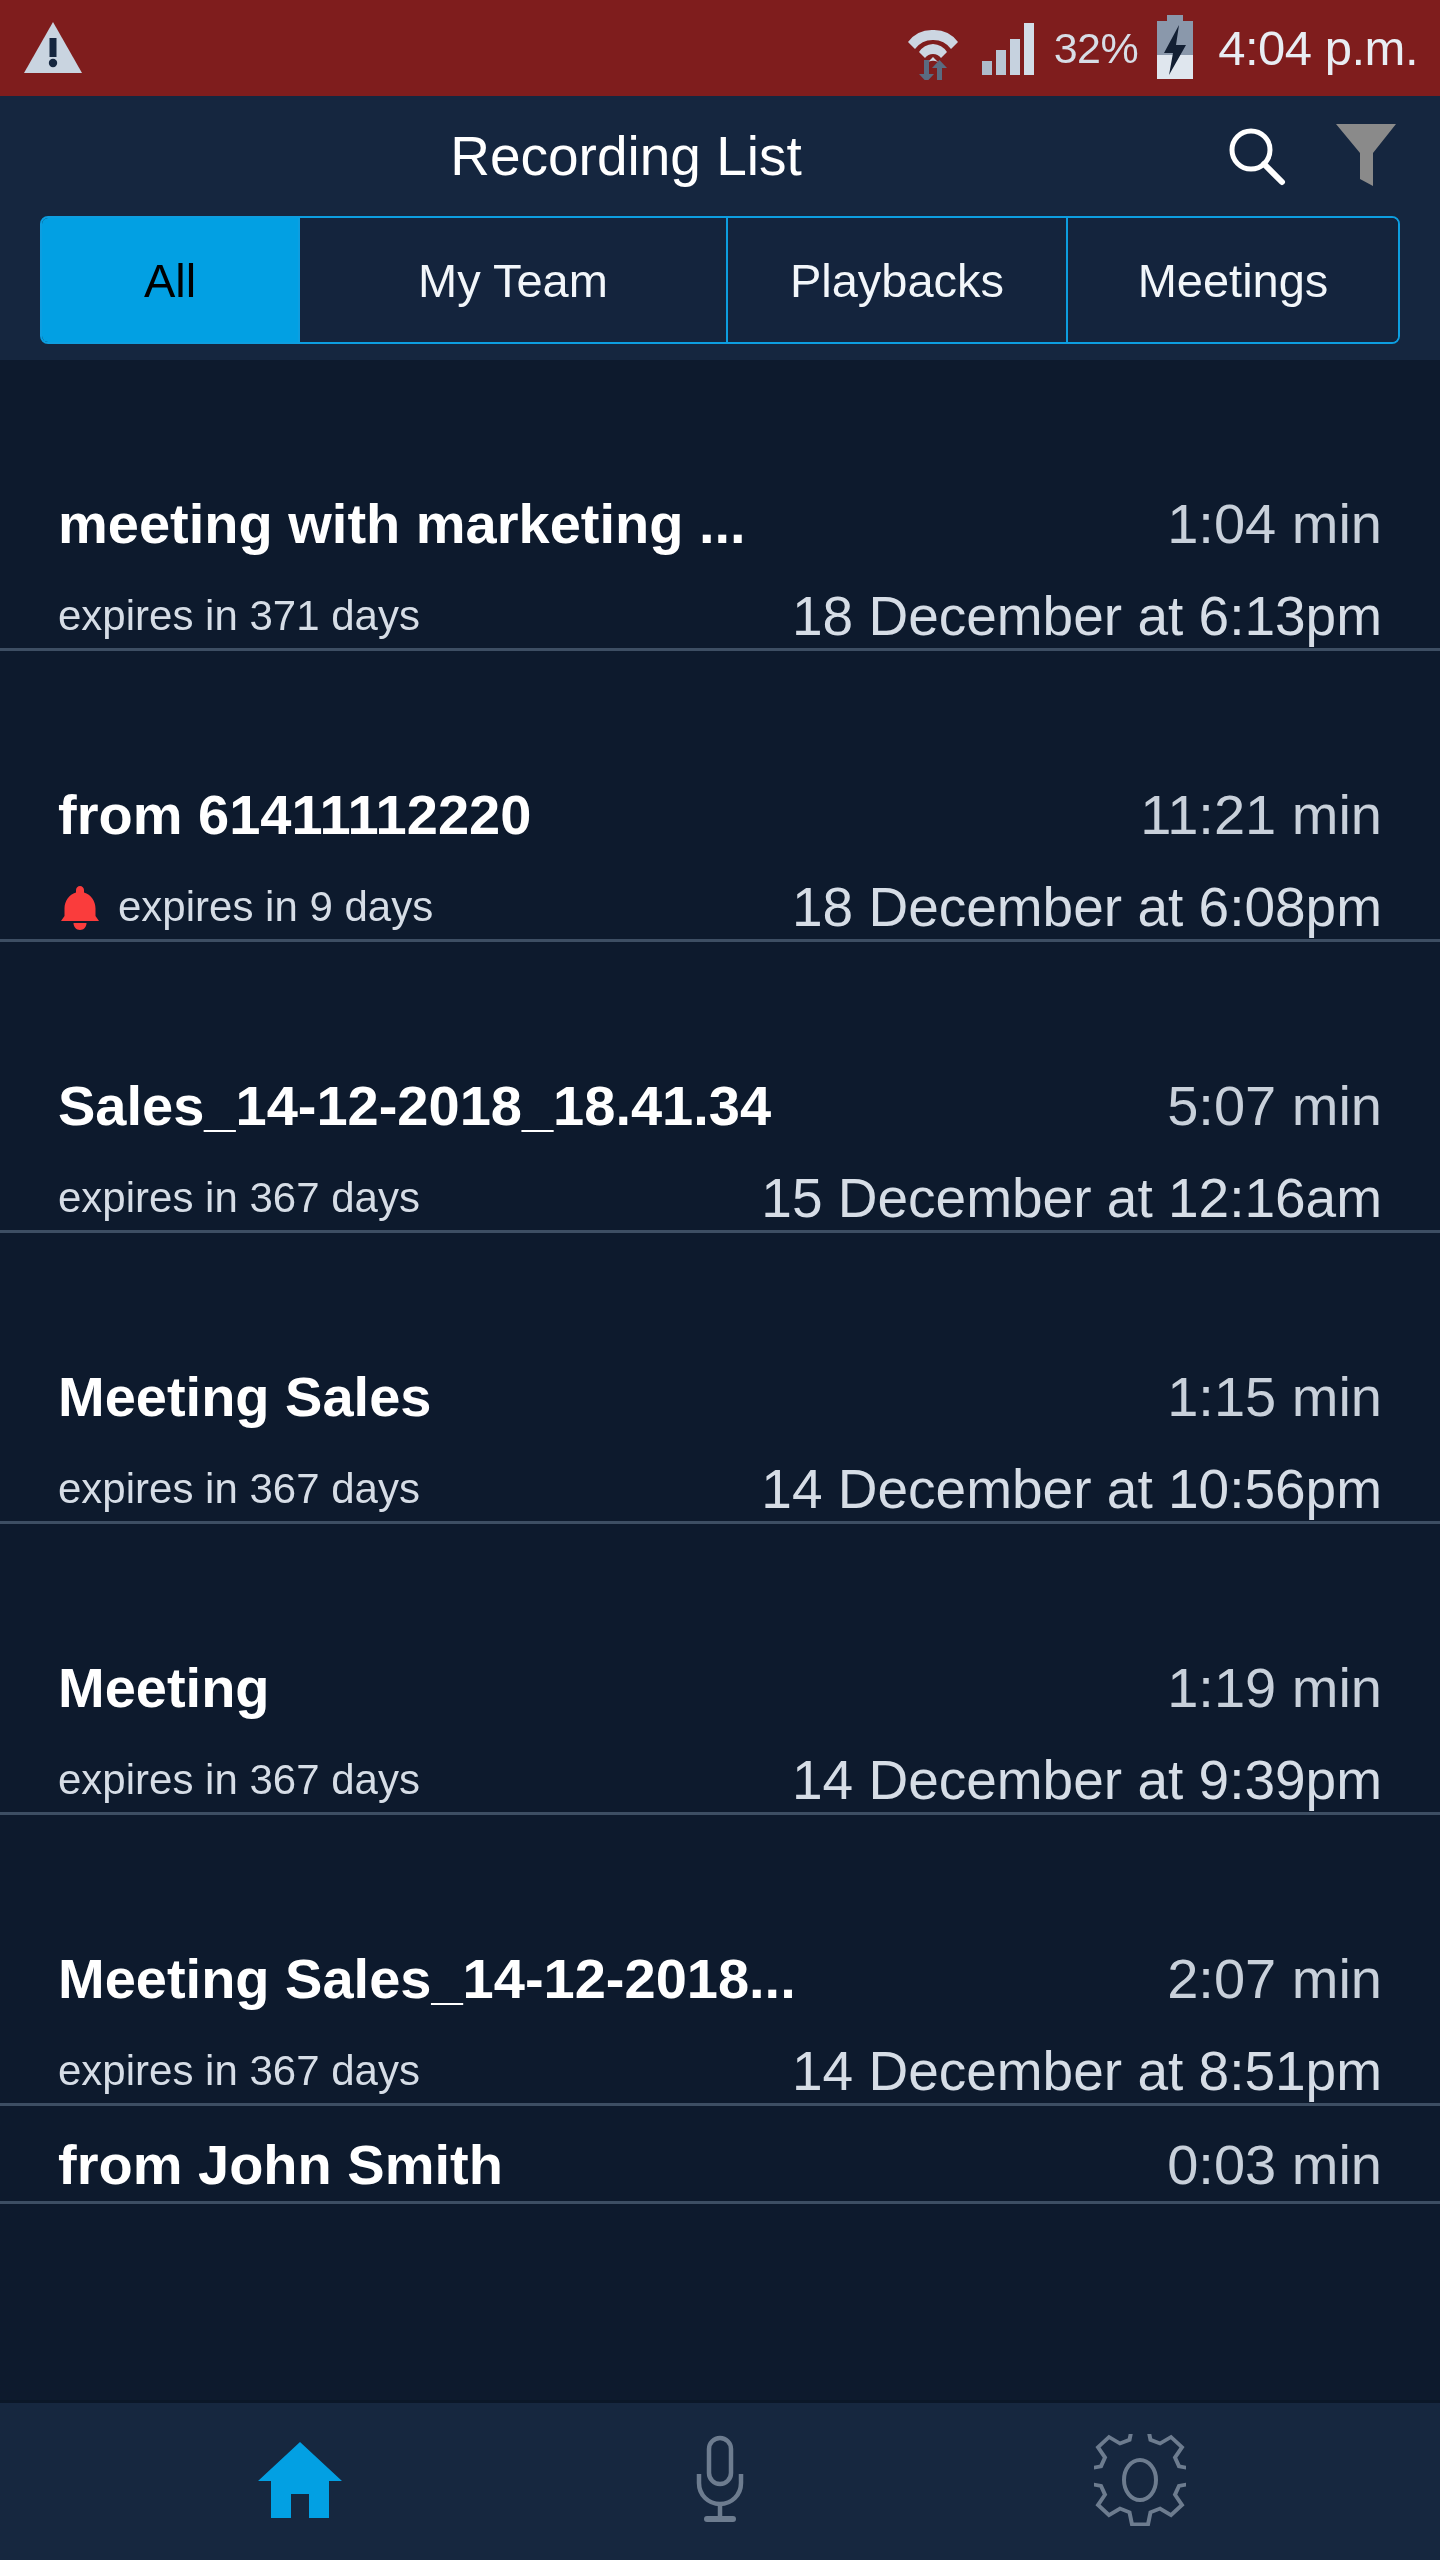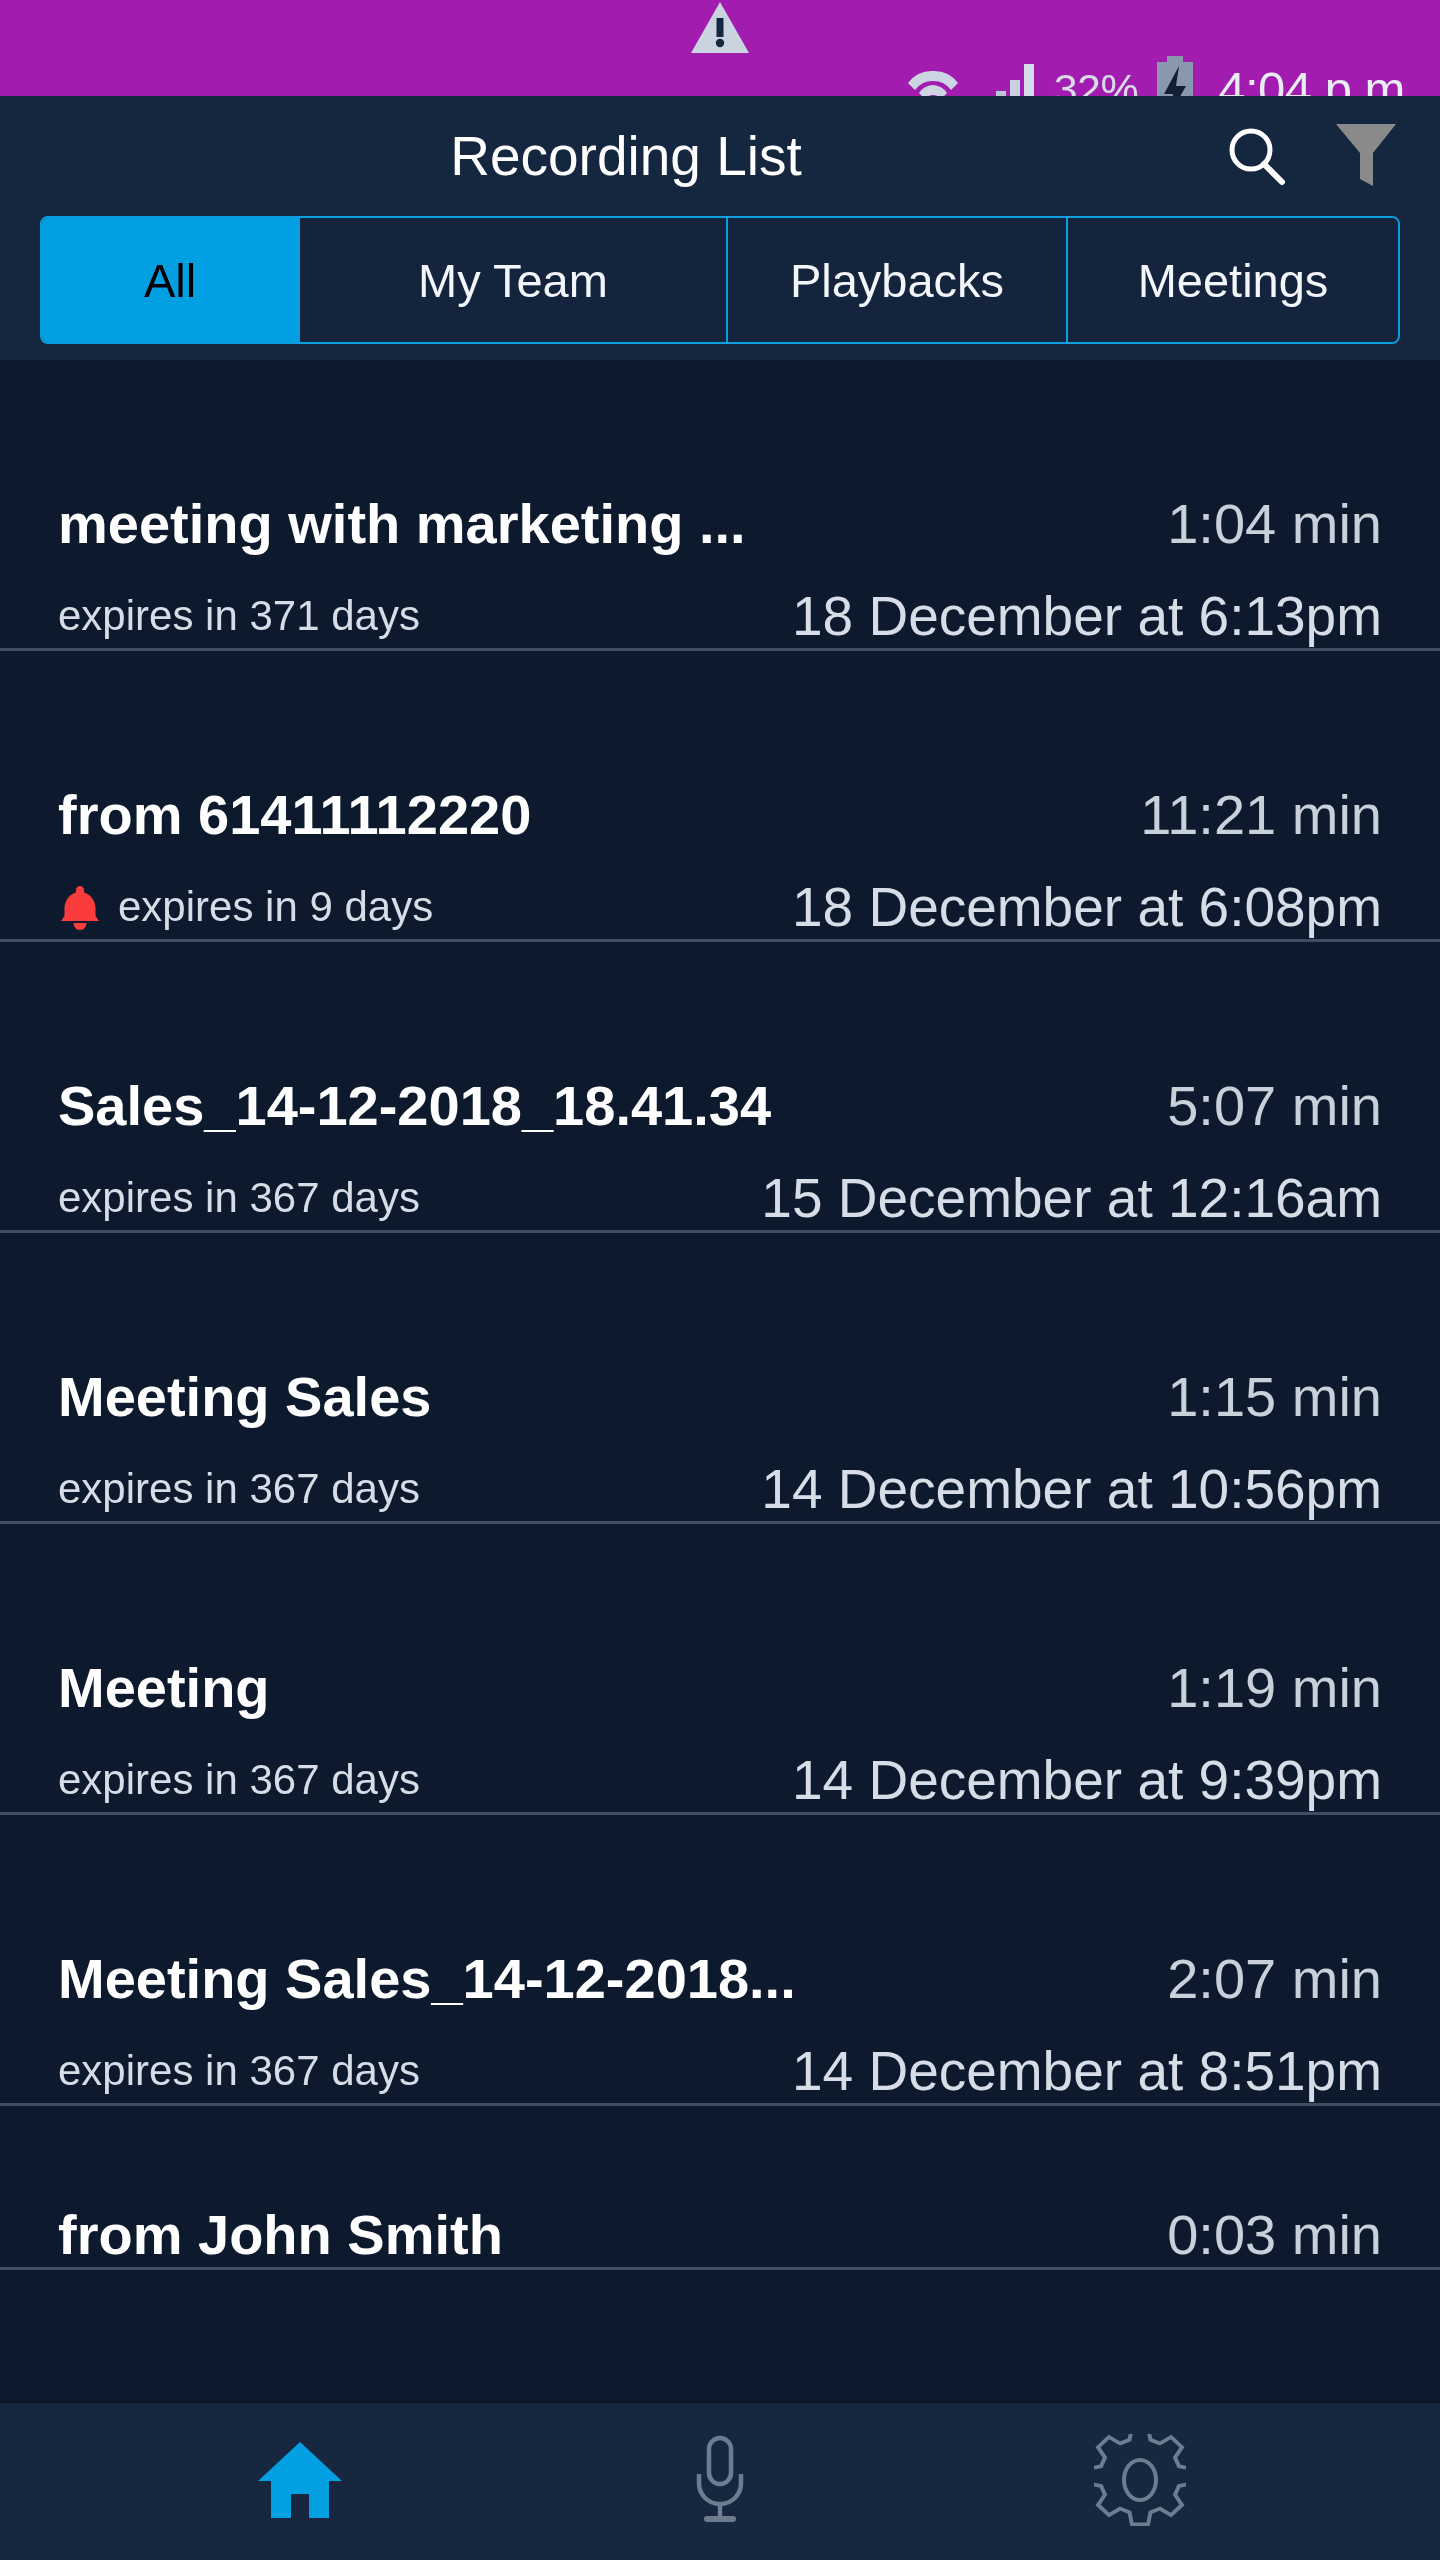--- a/index.html
+++ b/index.html
@@ -6,25 +6,24 @@
   html, body {
     width:1440px; height:2560px;
     background:#0d1a2d;
     font-family:"Liberation Sans", sans-serif;
     overflow:hidden;
   }
 
   
   .statusbar{
     height:96px; width:100%;
-    background:#a21caf;
+    background:#7f1d1d;
     display:flex; align-items:center;
     padding:0 22px;
     position:relative;
-    flex-direction:column;
   }
   .sb-left{ display:flex; align-items:center; }
   .sb-right{
     margin-left:auto;
     display:flex; align-items:center; gap:16px;
   }
   .warn-icon svg{ display:block; }
   .wifi-icon svg{ display:block; }
   .signal-icon svg{ display:block; }
   .battery-pct{
@@ -120,21 +119,21 @@
   .bell-icon{ display:flex; align-items:center; }
   .row-expiry{
     color:#d6dde6; font-size:42px; font-weight:400;
     white-space:nowrap;
   }
   .row-date{
     color:#d6dde6; font-size:55px; font-weight:400;
     white-space:nowrap; margin-left:30px;
   }
   .row.partial{
-    height:164px; justify-content:flex-end; padding-top:22px;
+    height:98px; justify-content:center; padding-top:22px;
     overflow:hidden;
   }
   .row.partial .row-top{ margin-bottom:0; }
 
   
   .bottomnav{
     position:absolute; bottom:0; left:0;
     width:1440px; height:160px;
     background:#16273f;
     display:flex; align-items:center; justify-content:center;

